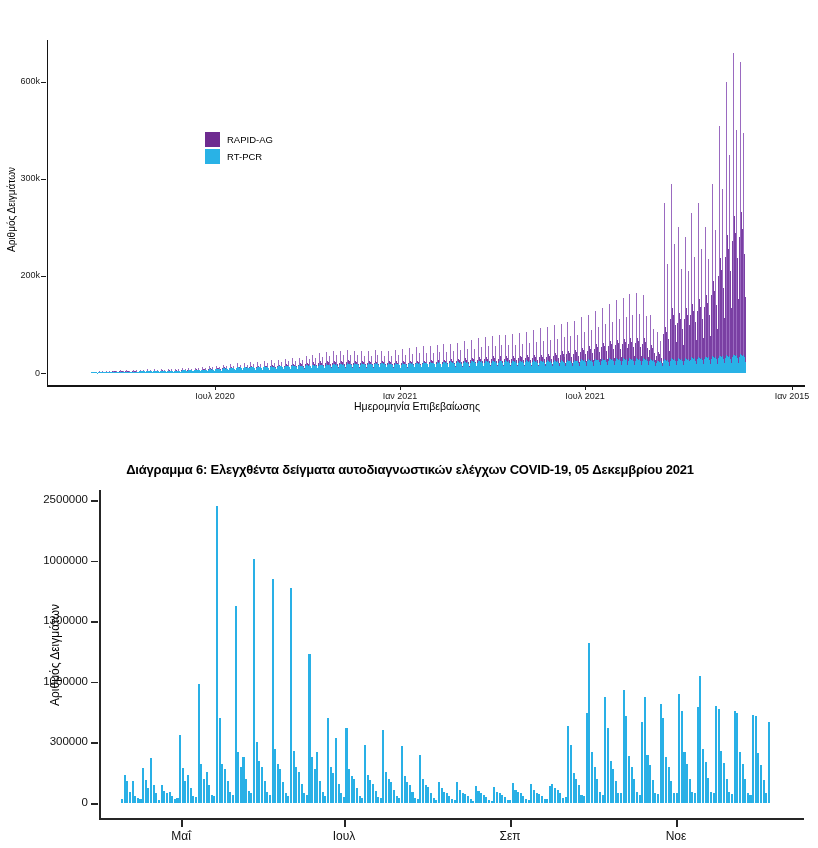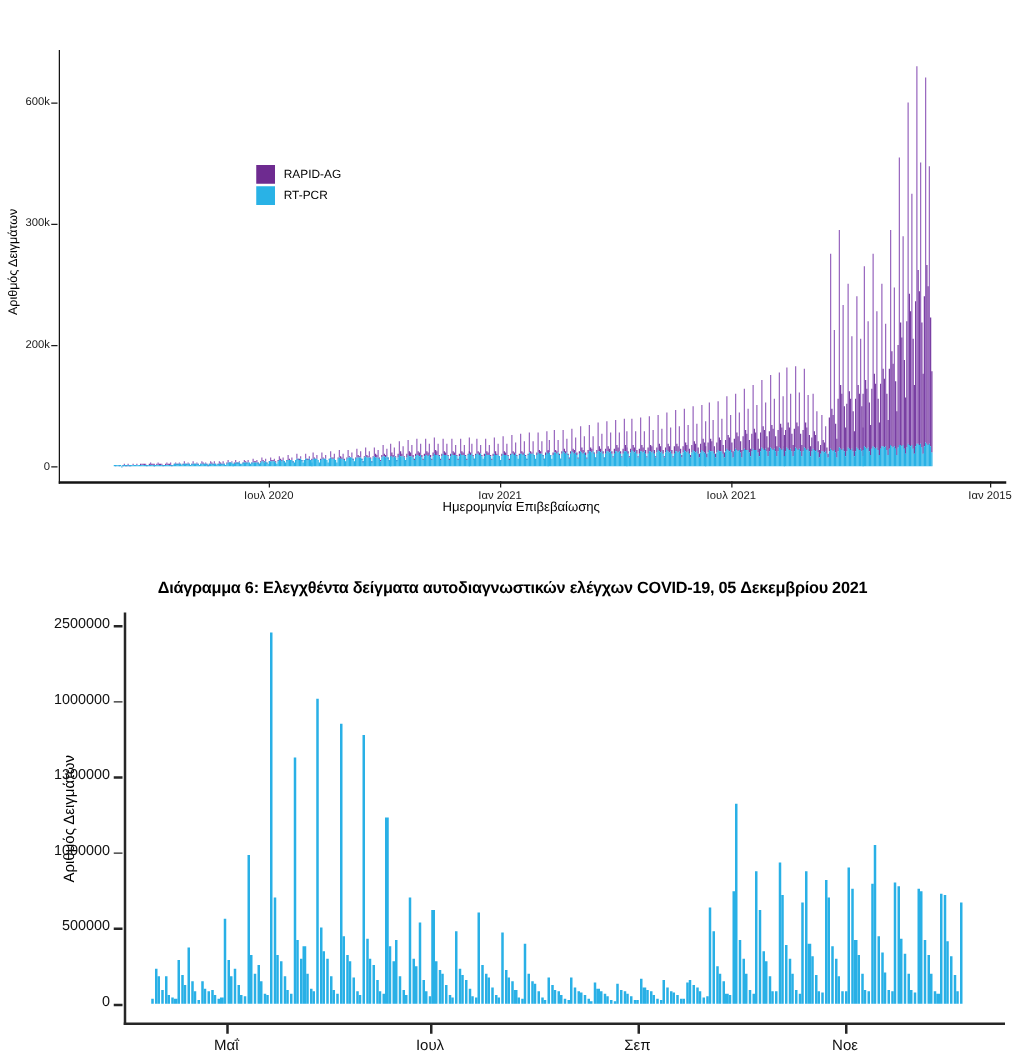--- a/index.html
+++ b/index.html
@@ -3000,21 +3000,21 @@
         <div class="c2bar" style="height: 22.996px; background: rgb(41, 176, 230);"></div>
         <div class="c2bar" style="height: 9.68254px; background: rgb(41, 176, 230);"></div>
         <div class="c2bar" style="height: 81.0913px; background: rgb(41, 176, 230);"></div>
       </div>
   </div>
 
   <div id="c2-yaxis"></div>
   <div id="c2-xaxis"></div>
 <div class="c2-ytick-label abs" style="top: 348px;">0</div>
     <div class="c2-ytick-mark abs" style="left: 91px; top: 355px;"></div>
-    <div class="c2-ytick-label abs" style="top: 287.484px;">500000</div>
+    <div class="c2-ytick-label abs" style="top: 287.484px;">300000</div>
     <div class="c2-ytick-mark abs" style="left: 91px; top: 294.484px;"></div>
     <div class="c2-ytick-label abs" style="top: 226.968px;">1000000</div>
     <div class="c2-ytick-mark abs" style="left: 91px; top: 233.968px;"></div>
     <div class="c2-ytick-label abs" style="top: 166.452px;">1300000</div>
     <div class="c2-ytick-mark abs" style="left: 91px; top: 173.452px;"></div>
     <div class="c2-ytick-label abs" style="top: 105.937px;">1000000</div>
     <div class="c2-ytick-mark abs" style="left: 91px; top: 112.937px;"></div>
     <div class="c2-ytick-label abs" style="top: 45.4206px;">2500000</div>
     <div class="c2-ytick-mark abs" style="left: 91px; top: 52.4206px;"></div>
     <div class="c2-xtick-mark abs" style="left: 181px; top: 372px;"></div>

